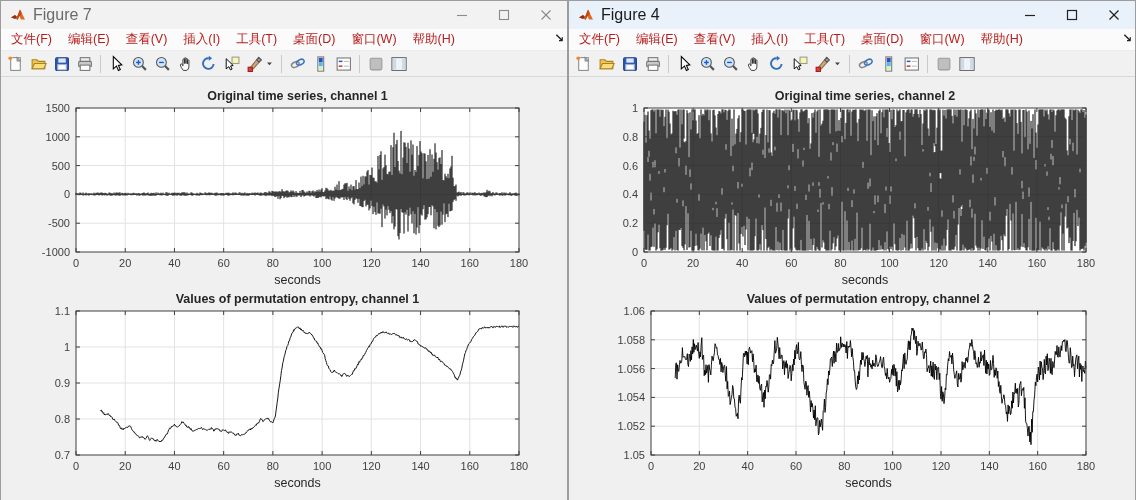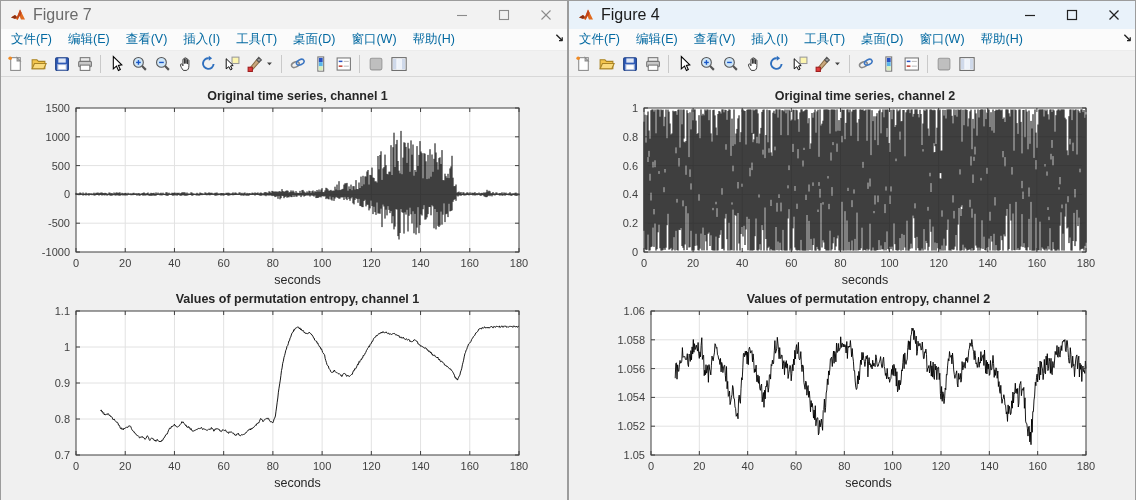--- a/index.html
+++ b/index.html
@@ -16,21 +16,21 @@
   .app-icon { width:16px; height:16px; margin-left:9px; flex:0 0 16px; }
   .title-text { margin-left:7px; font-size:16px; flex:1 1 auto; white-space:nowrap; }
   #win0 .title-text { color:#6a6a6a; }
   #win1 .title-text { color:#1b1b1b; }
   .win-controls { display:flex; height:28px; }
   .win-btn { width:42px; height:28px; display:flex; align-items:center; justify-content:center; }
   #win0 .win-btn svg { stroke:#8b8b8b; }
   #win1 .win-btn svg { stroke:#222; }
   .menubar { height:22px; flex:0 0 22px; background:#fbfbfb; display:flex; align-items:center;
              padding-left:2px; position:relative; border-bottom:1px solid #ececec; }
-  .menu-item { font-size:12.5px; color:#0369a1; padding:0 8px; line-height:21px; white-space:nowrap; cursor:default; }
+  .menu-item { font-size:12.5px; color:#b91c1c; padding:0 8px; line-height:21px; white-space:nowrap; cursor:default; }
   .menu-overflow { position:absolute; right:3px; top:2px; font-size:12px; color:#222; font-weight:bold; }
   .toolbar { height:26px; flex:0 0 26px; background:#f1f1f1; display:flex; align-items:center;
              padding-left:3px; border-bottom:1px solid #d8d8d8; }
   .tb-btn { width:23px; height:22px; display:flex; align-items:center; justify-content:center;
             border-radius:2px; }
   .tb-btn.narrow { width:11px; }
   .tb-sep { width:1px; height:18px; background:#c9c9c9; margin:0 4px; }
   .canvas { flex:1 1 auto; background:#f0f0f0; position:relative; }
   svg text { font-family:"Liberation Sans","DejaVu Sans",sans-serif; }
 </style>

